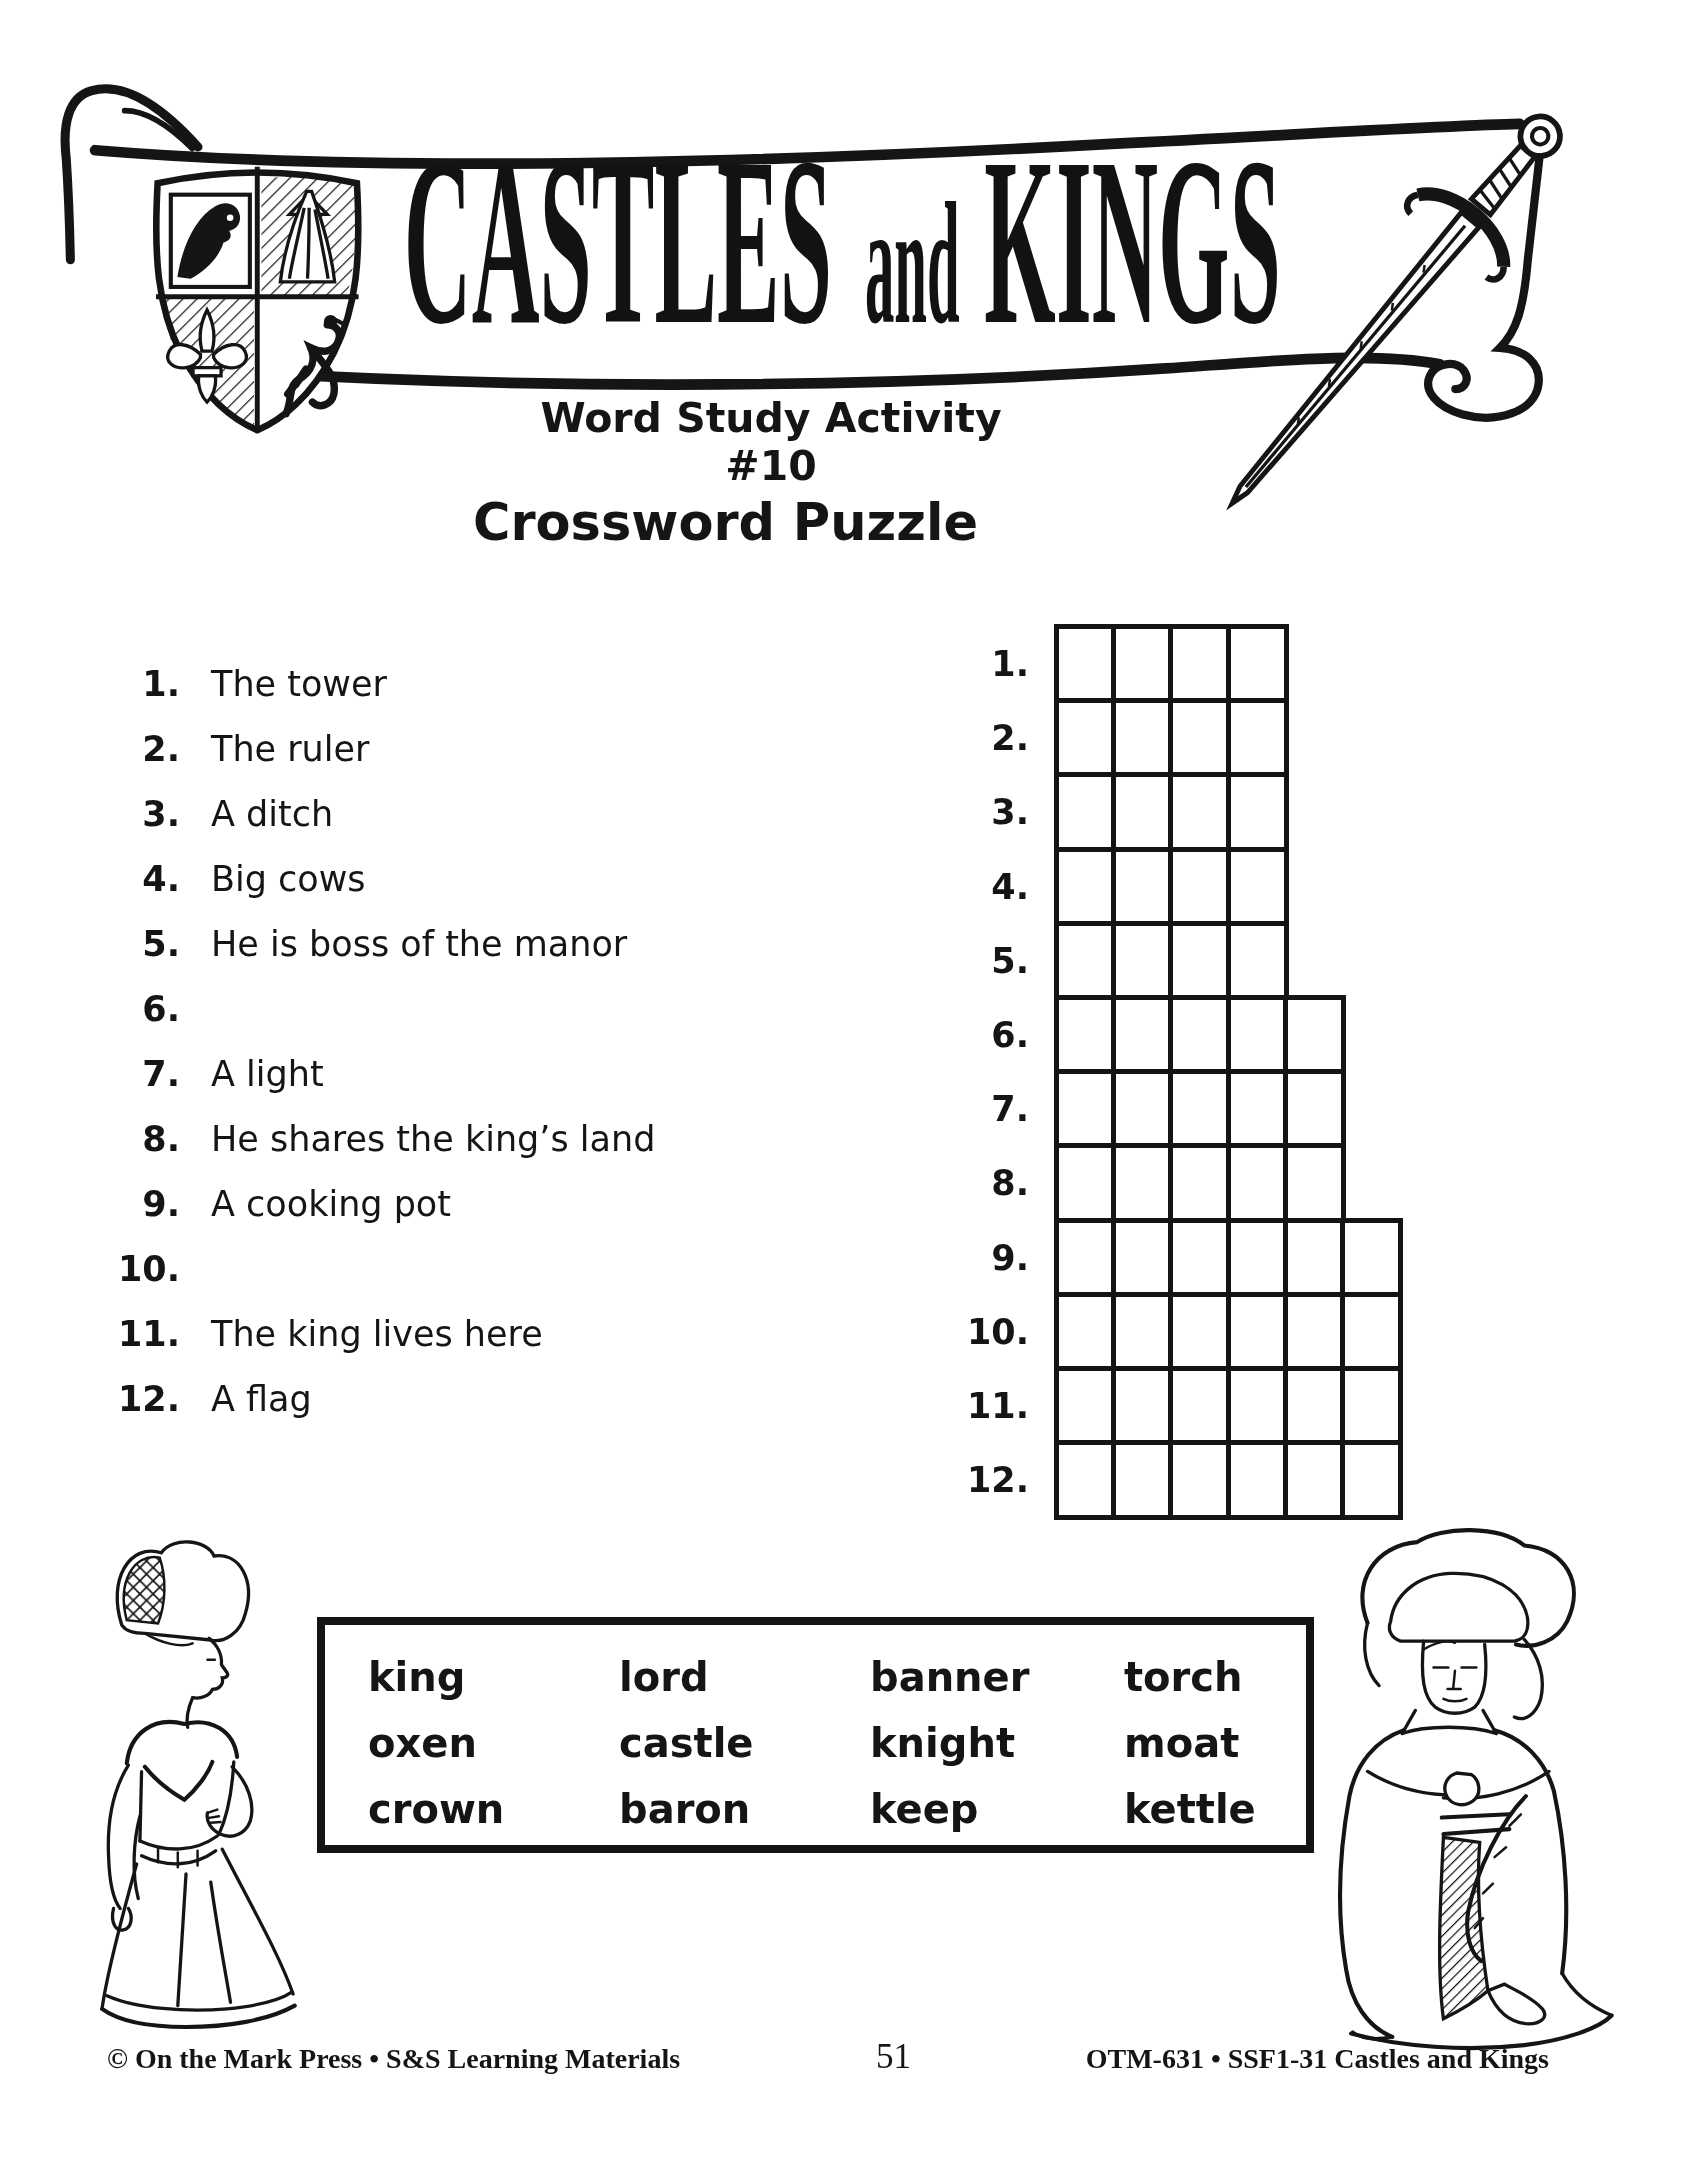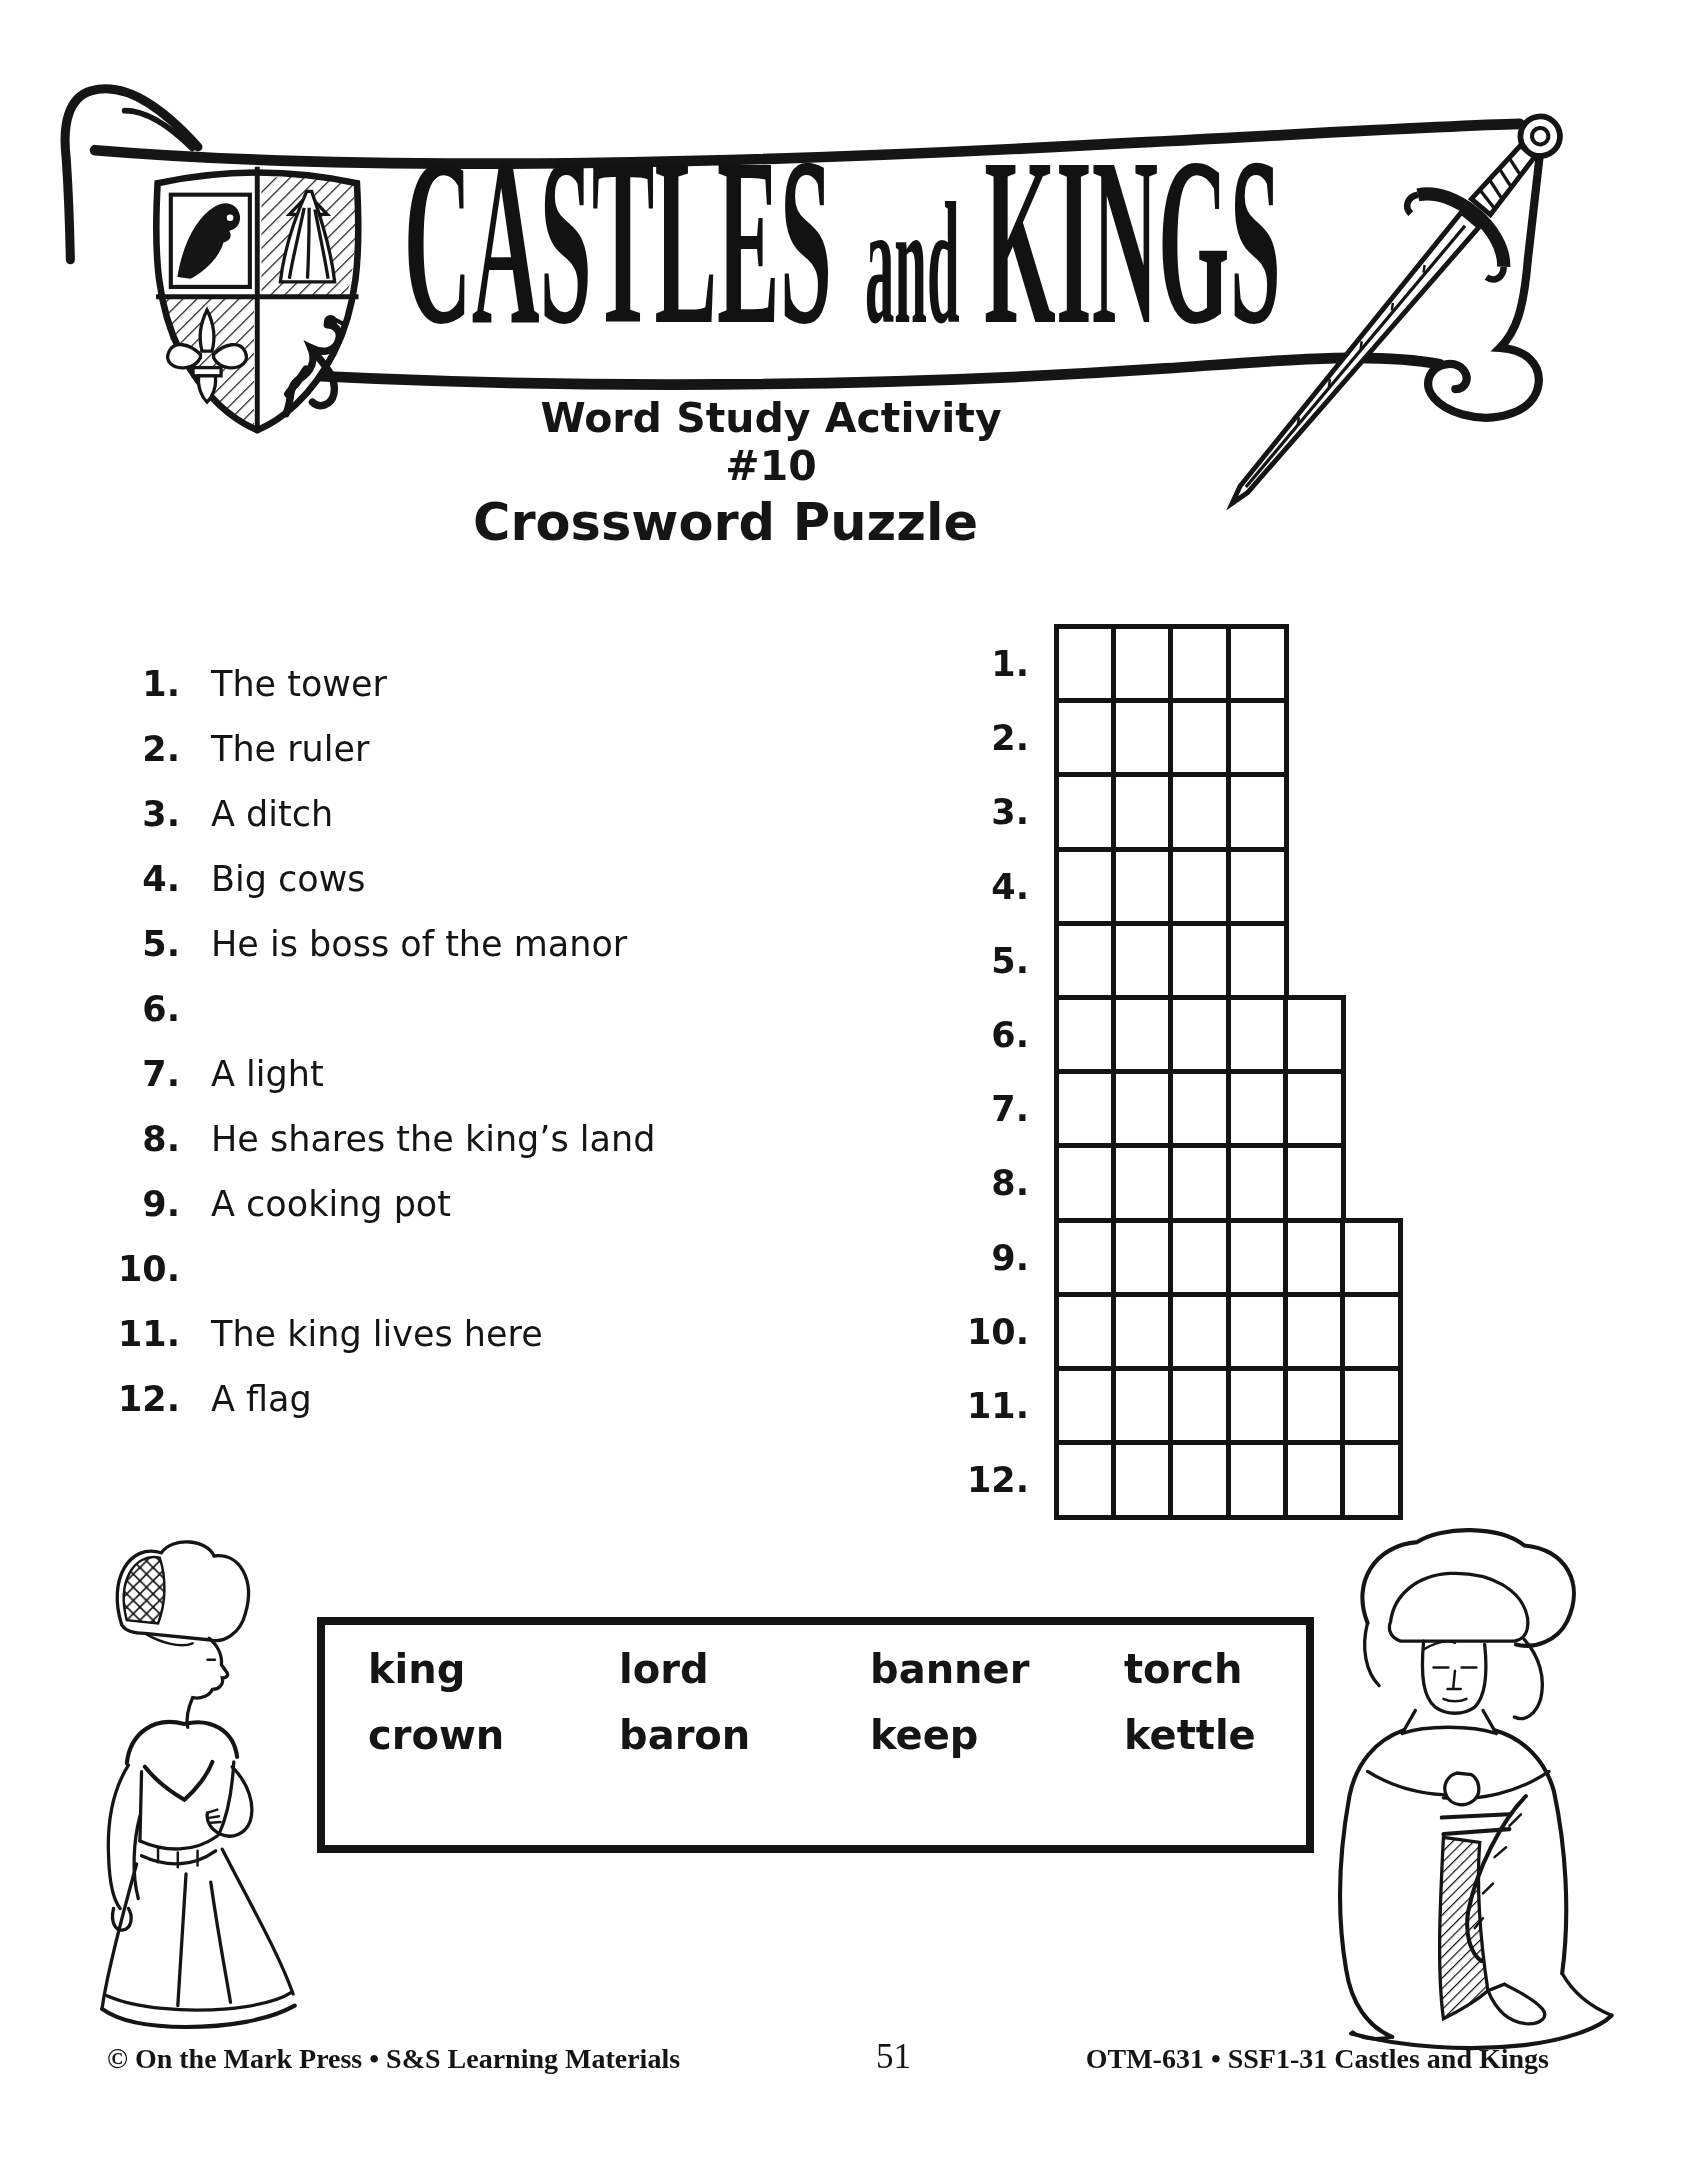--- a/index.html
+++ b/index.html
@@ -23,21 +23,21 @@
   .grid{left:947px;top:624px;}
   .grid-row{display:flex;align-items:center;}
   .grid-row + .grid-row{margin-top:-5.8px;}
   .grid-num{width:82px;padding-right:25px;text-align:right;font-size:35px;font-weight:bold;flex:none;}
   .grid-cells{display:flex;}
   .grid-cell{width:63px;height:80px;border:5.8px solid #141414;margin-left:-5.8px;
     box-sizing:border-box;background:#fff;flex:none;}
   .grid-cell:first-child{margin-left:0;}
   
   .wordbank{left:317px;top:1617px;width:997px;height:236px;border:8.2px solid #141414;
-    box-sizing:border-box;padding-top:11px;background:#fff;}
+    box-sizing:border-box;padding-top:19px;background:#fff;}
   .wb-row{display:flex;align-items:center;height:66px;padding-left:43px;}
   .wb-word{font-size:40px;font-weight:bold;flex:none;}
   .wb-word:nth-child(1){width:251px;}
   .wb-word:nth-child(2){width:251px;}
   .wb-word:nth-child(3){width:254px;}
   
   .footer-left{left:107px;top:2043px;font-family:"Liberation Serif",serif;
     font-weight:bold;font-size:28px;}
   .footer-center{left:746px;top:2037px;width:165px;text-align:right;
     font-family:"Liberation Serif",serif;font-size:35px;}
@@ -313,20 +313,26 @@
 
 <div class="abs wordbank">
   <div>
       <div class="wb-row">
         <span class="wb-word">king</span>
         <span class="wb-word">lord</span>
         <span class="wb-word">banner</span>
         <span class="wb-word">torch</span>
       </div>
       <div class="wb-row">
+        <span class="wb-word">oxen</span>
+        <span class="wb-word">castle</span>
+        <span class="wb-word">knight</span>
+        <span class="wb-word">moat</span>
+      </div>
+      <div class="wb-row">
         <span class="wb-word">crown</span>
         <span class="wb-word">baron</span>
         <span class="wb-word">keep</span>
         <span class="wb-word">kettle</span>
       </div>
     </div>
 </div>
 
 <svg class="abs" style="left:87px;top:1528px" width="231" height="527" viewBox="0 0 280 640">
   <defs>

